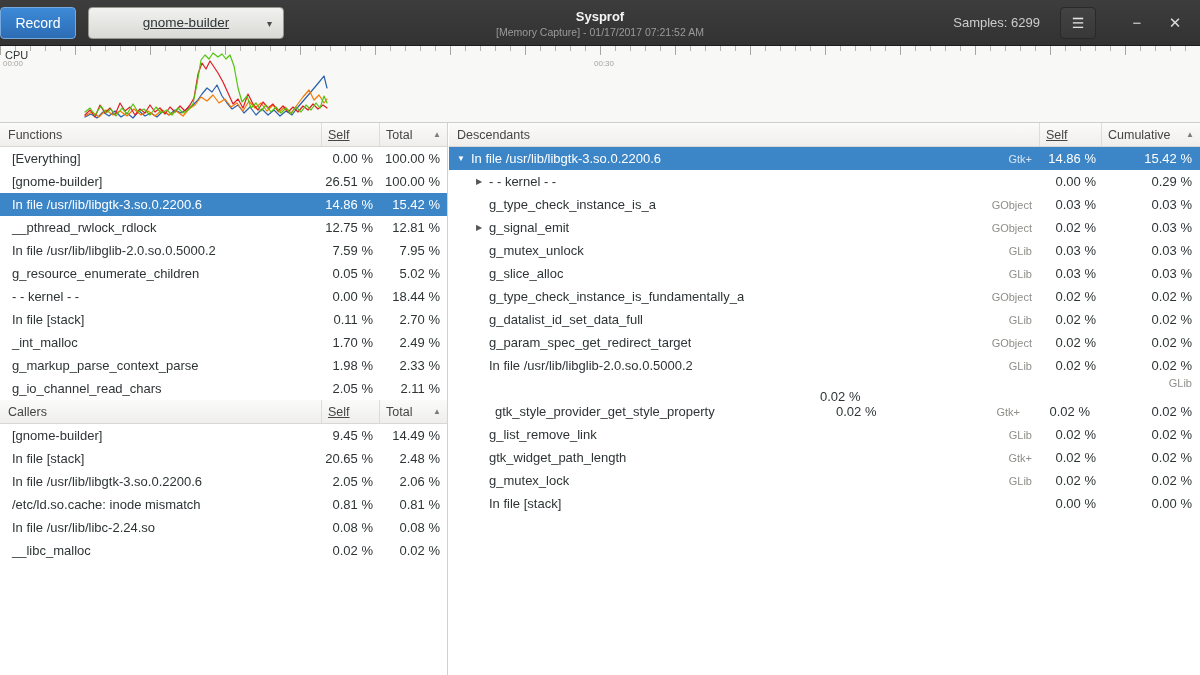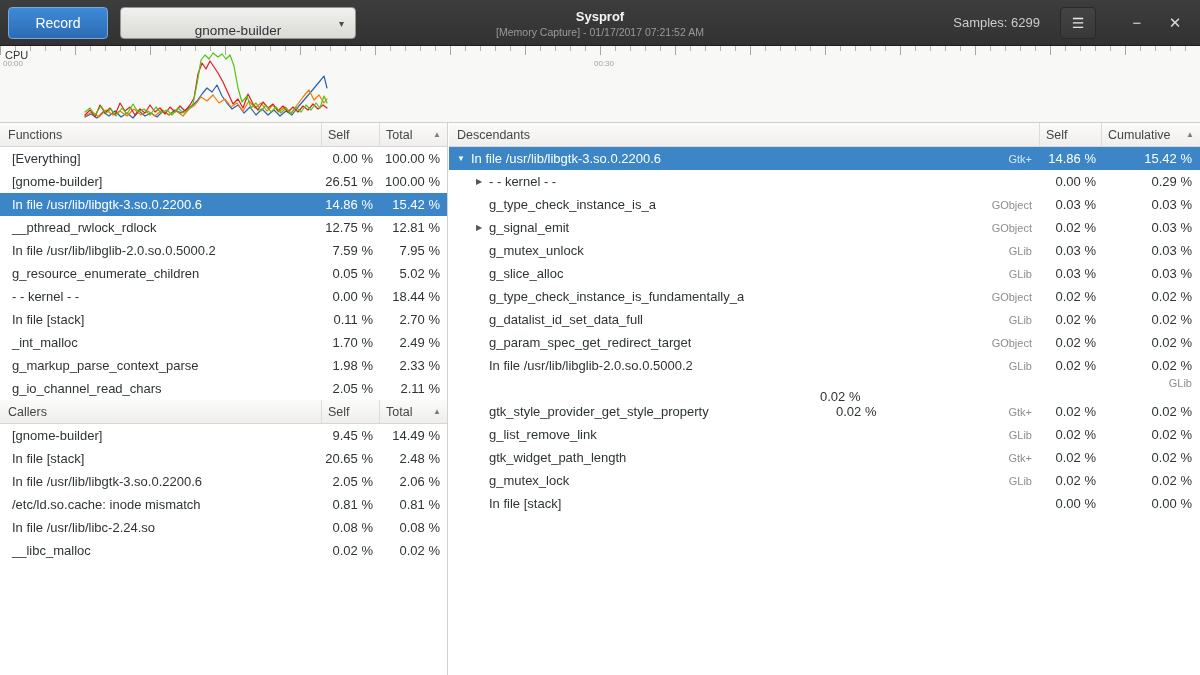--- a/index.html
+++ b/index.html
@@ -3,27 +3,27 @@
 <meta charset="utf-8">
 <style>
   *{box-sizing:border-box;margin:0;padding:0;}
   html,body{width:1200px;height:675px;overflow:hidden;background:#fff;
     font-family:"Liberation Sans","DejaVu Sans",sans-serif;position:relative;}
 
   
   .headerbar{position:absolute;top:0;left:0;width:1200px;height:46px;
     background:linear-gradient(#3d3d3d,#323232);border-bottom:1px solid #1d1d1d;
     display:flex;align-items:center;}
-  .record-btn{margin-left:8px;width:100px;height:32px;cursor:pointer;
+  .record-btn{margin-left:0;width:76px;height:32px;cursor:pointer;
     background:linear-gradient(#3d8ad8,#2c6cb4);border:1px solid #76aade;border-radius:4px;
     color:#fff;font-size:14px;font-family:inherit;}
-  .process-combo{margin-left:12px;width:236px;height:32px;position:relative;cursor:pointer;
+  .process-combo{margin-left:12px;width:196px;height:32px;position:relative;cursor:pointer;
     background:linear-gradient(#f1f1ef,#d9d9d5);border:1px solid #97968f;border-radius:4px;
-    color:#2e3436;font-size:13.5px;display:flex;align-items:flex-end;justify-content:center;
-    font-family:inherit;}
+    color:#2e3436;font-size:13.5px;display:flex;align-items:center;justify-content:center;
+    font-family:inherit;text-decoration:underline;}
   .combo-arrow{position:absolute;right:11px;top:50%;transform:translateY(-50%);
     font-size:10px;color:#4a4a46;}
   .title-block{position:absolute;left:50%;top:50%;transform:translate(-50%,-50%);text-align:center;}
   .title{color:#f4f4f4;font-size:13px;font-weight:bold;}
   .subtitle{color:#9a9a9a;font-size:10.5px;margin-top:2px;}
   .header-right{margin-left:auto;display:flex;align-items:center;}
   .samples{color:#cdcdcd;font-size:13px;margin-right:20px;}
   .menu-btn{width:36px;height:32px;background:linear-gradient(#434343,#383838);
     border:1px solid #292929;border-radius:4px;color:#e2e2e2;font-size:14px;
     margin-right:28px;cursor:pointer;}
@@ -49,21 +49,21 @@
 
   
   .left-panel{position:absolute;top:123px;left:0;width:448px;bottom:0;background:#fff;
     border-right:1px solid #d4d2cf;}
   .right-panel{position:absolute;top:123px;left:449px;right:0;bottom:0;background:#fff;}
   .thead{display:flex;height:24px;background:linear-gradient(#fbfbfa,#efeeec);
     border-bottom:1px solid #d9d7d3;color:#454545;font-size:12.5px;align-items:stretch;}
   .hcell{display:flex;align-items:center;border-right:1px solid #dedcd8;padding:0 6px;cursor:pointer;}
   .hcell:last-child{border-right:none;}
   .h-name{flex:1;padding-left:8px;}
-  .h-self{width:58px;}
+  .h-self{width:58px;text-decoration:underline;}
   .h-total{width:67px;justify-content:space-between;}
   .right-panel .h-self{width:62px;}
   .right-panel .h-total{width:98px;}
   .sort-arrow{font-size:8px;color:#7c7b78;margin-left:4px;}
 
   .row{display:flex;align-items:center;height:23px;font-size:13px;color:#2e3436;cursor:default;}
   .row .name{flex:1;padding-left:12px;white-space:nowrap;overflow:hidden;}
   .row .self{width:58px;text-align:right;padding-right:7px;flex:none;}
   .row .total{width:67px;text-align:right;padding-right:7px;flex:none;}
   .row.selected{background:var(--selection,#3c85c6);color:#fff;}
@@ -300,21 +300,21 @@
     <span class="self">0.02 %</span>
     <span class="total">0.02 %</span>
   </div>
       <div class="row" style="padding-left: 22px; flex-direction: column;">
     <span class="expander"></span>
     <span class="name">g_hash_table_size</span>
     <span class="category">GLib</span>
     <span class="self">0.02 %</span>
     <span class="total">0.02 %</span>
   </div>
-      <div class="row" style="padding-left: 22px;">
+      <div class="row" style="padding-left: 22px; gap: 6px;">
     <span class="expander"></span>
     <span class="name">gtk_style_provider_get_style_property</span>
     <span class="category">Gtk+</span>
     <span class="self">0.02 %</span>
     <span class="total">0.02 %</span>
   </div>
       <div class="row" style="padding-left: 22px;">
     <span class="expander"></span>
     <span class="name">g_list_remove_link</span>
     <span class="category">GLib</span>

